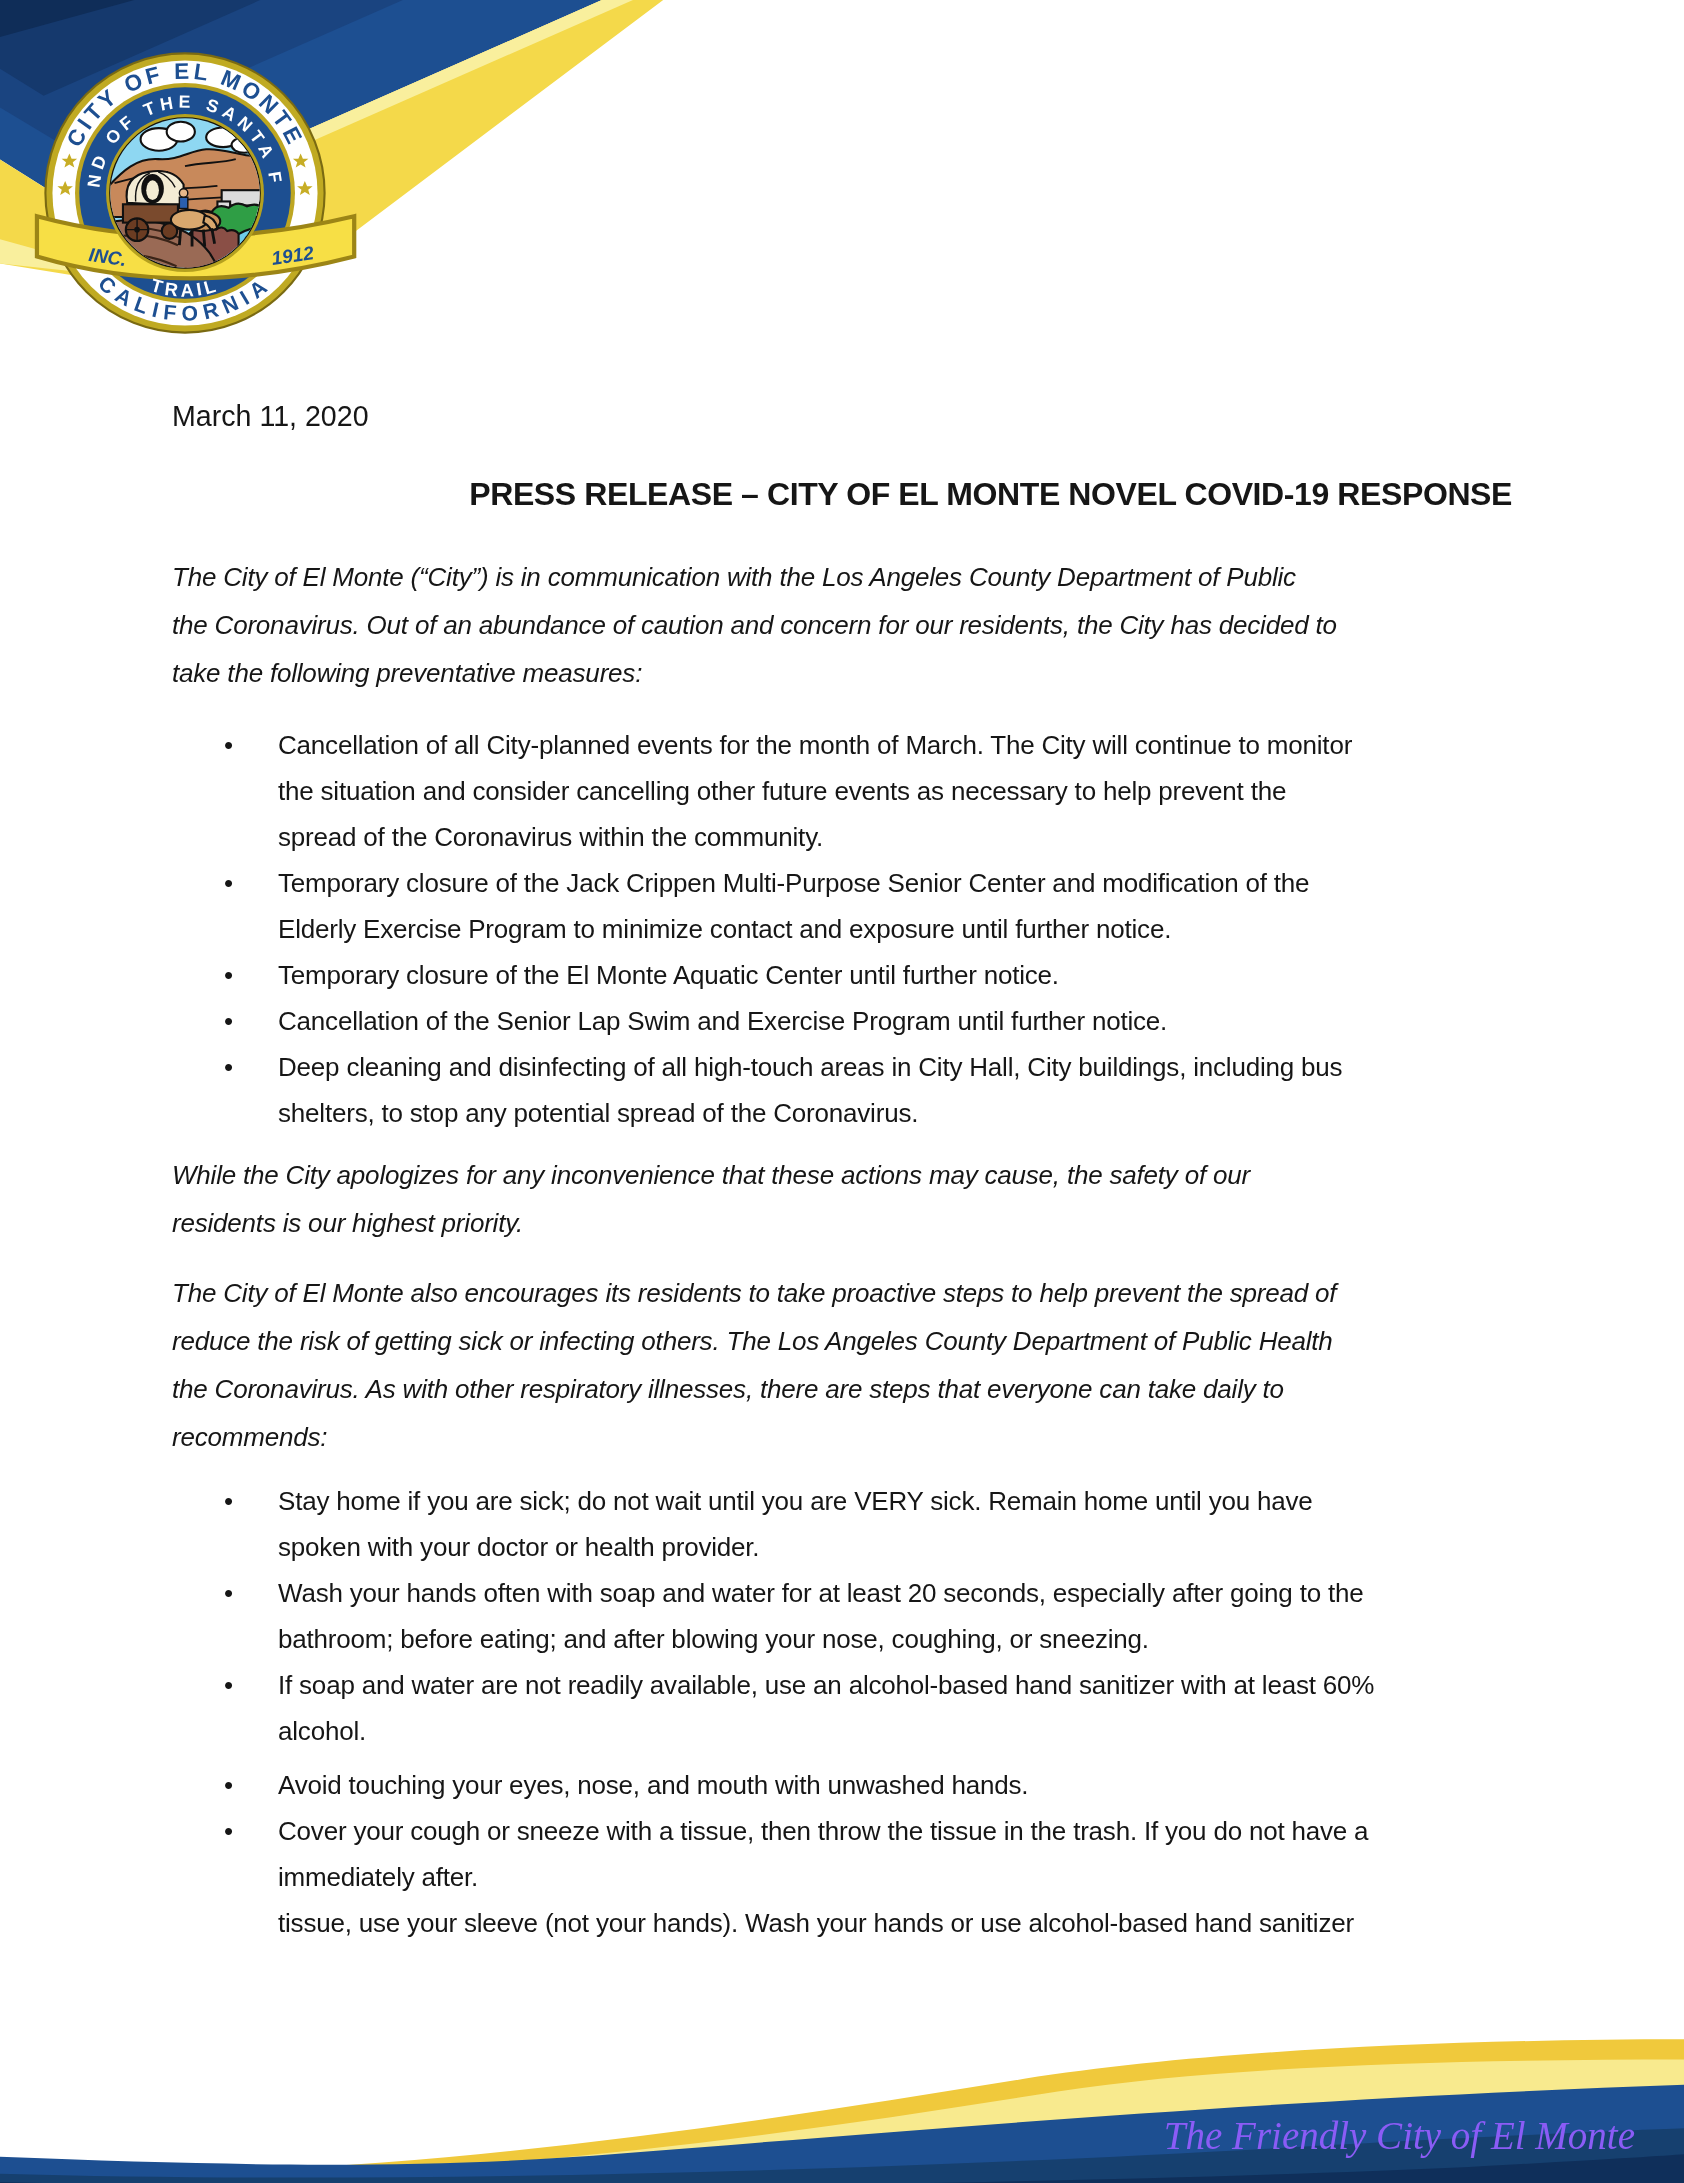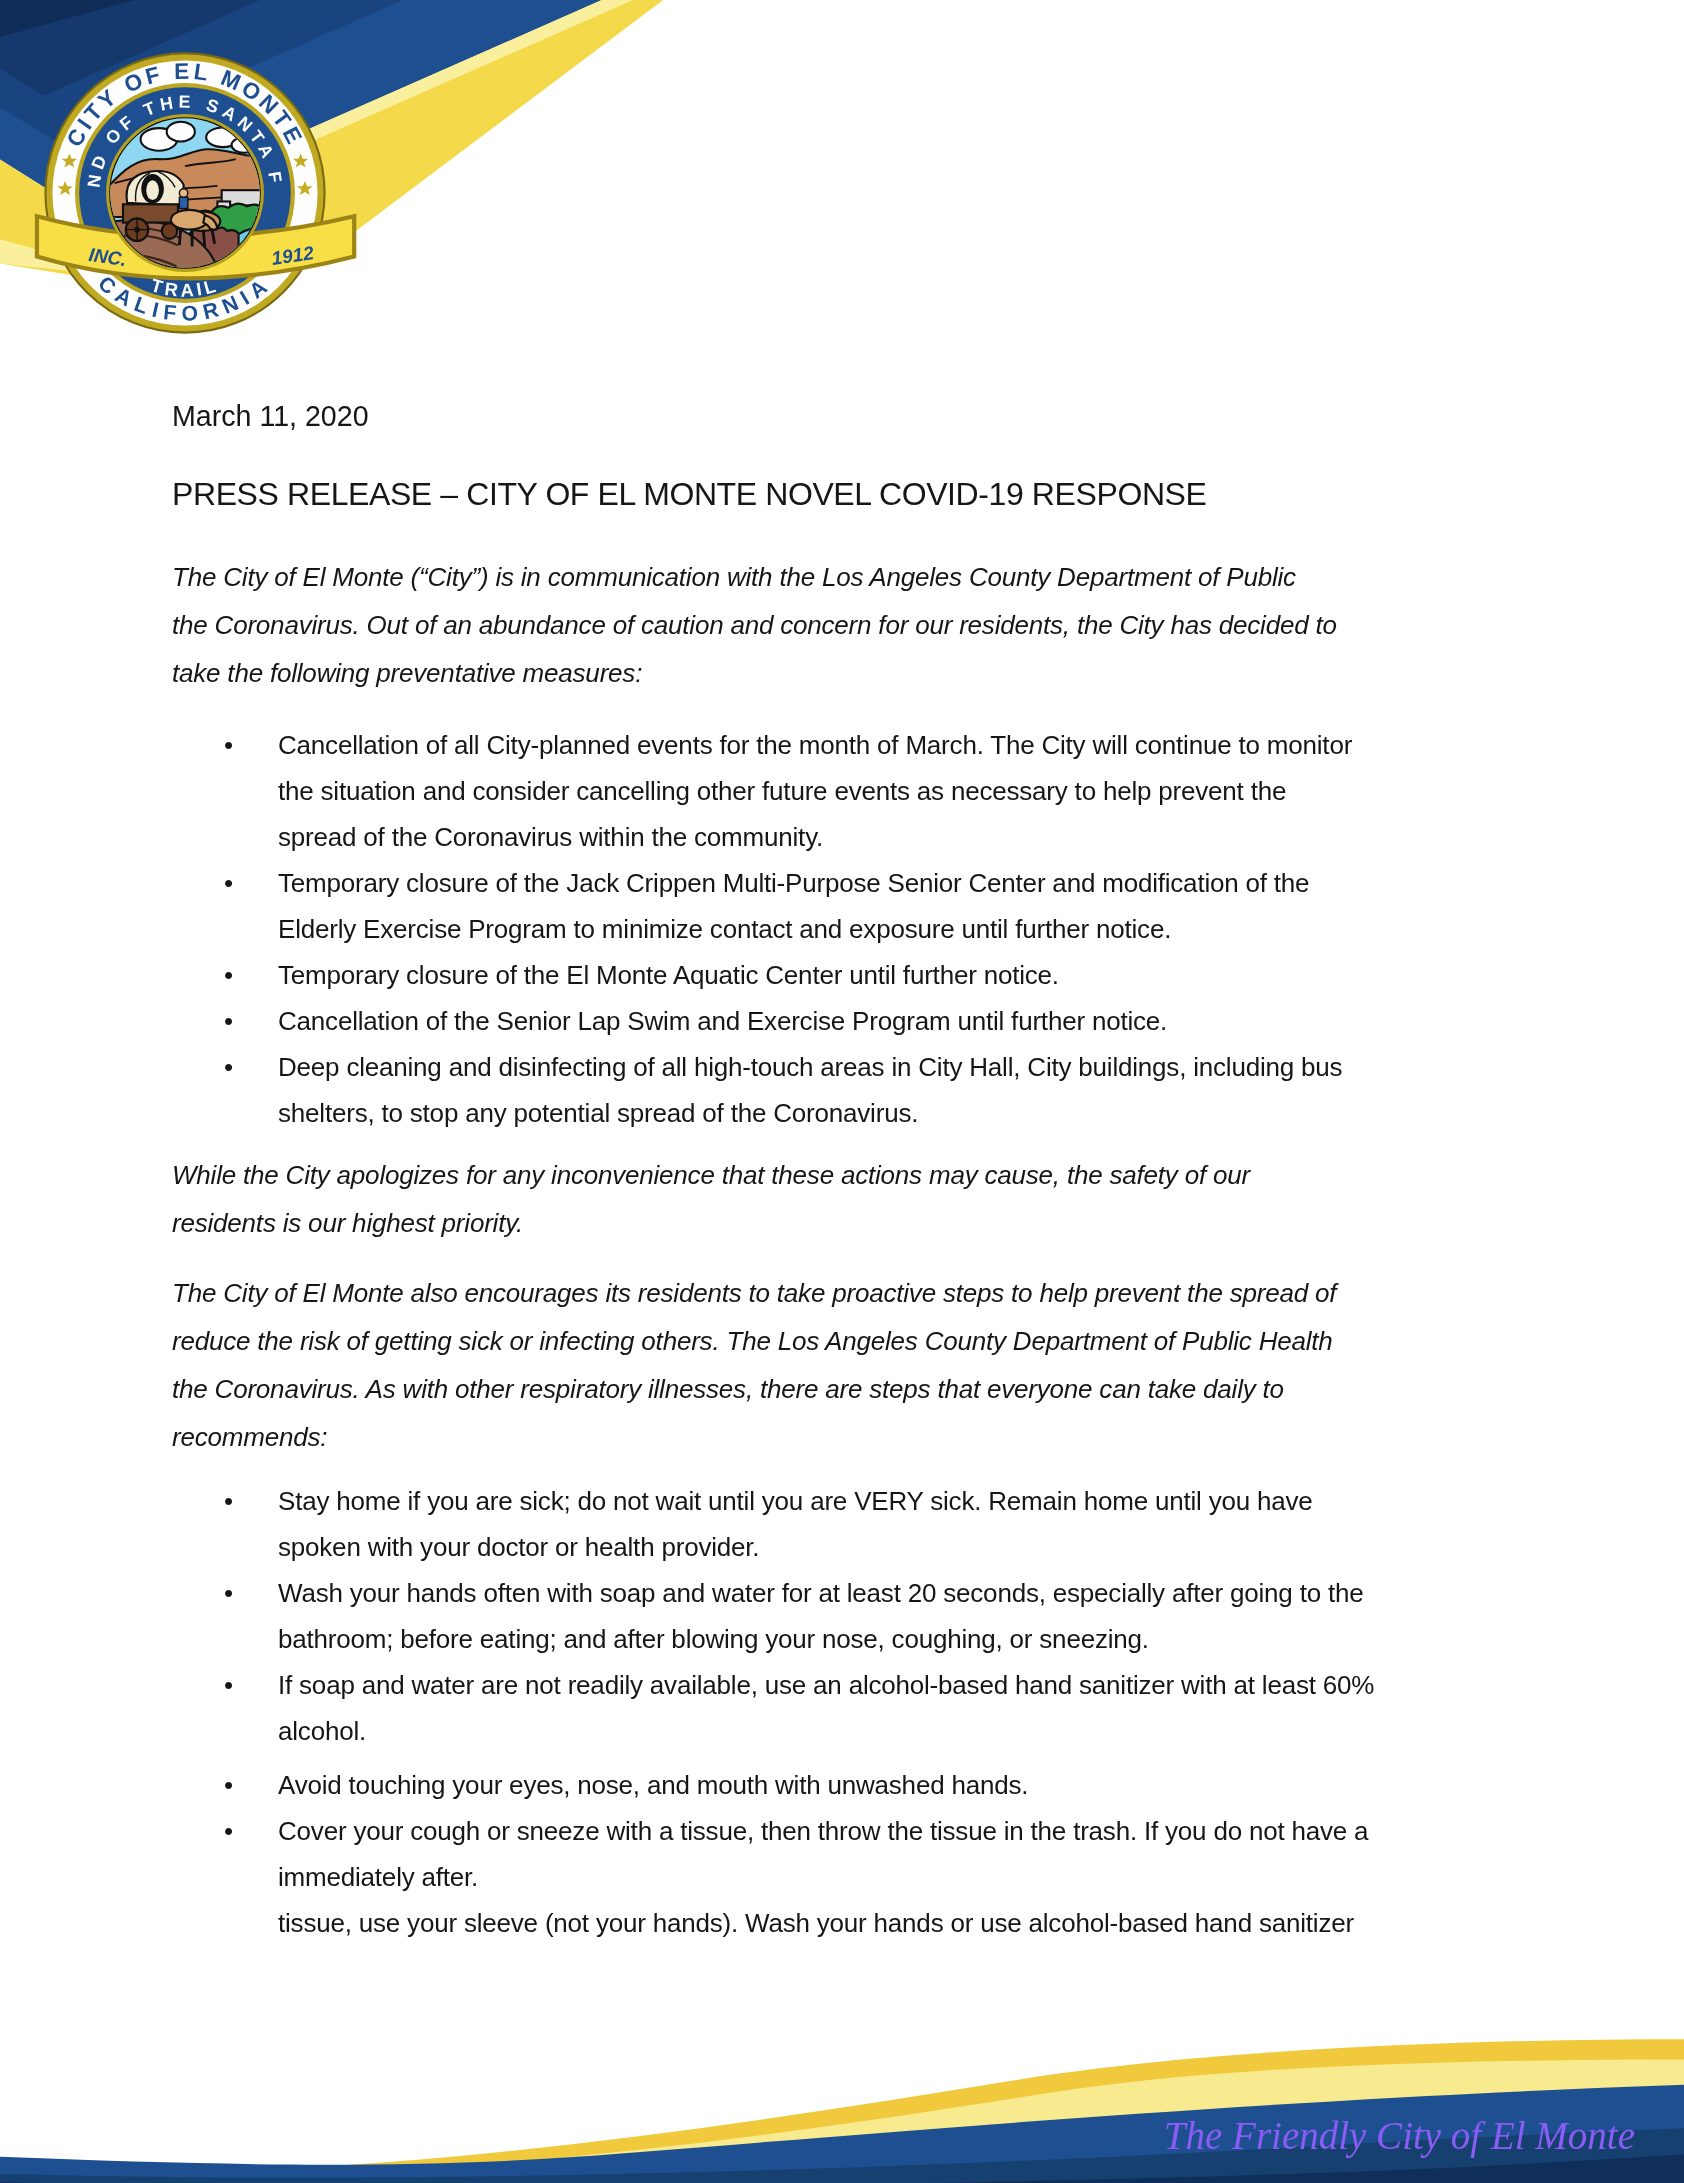--- a/index.html
+++ b/index.html
@@ -7,21 +7,21 @@
     width:1684px;height:2183px;position:relative;background:#ffffff;
     font-family:"Liberation Sans",sans-serif;color:#161616;overflow:hidden;
   }
   svg text{font-family:"Liberation Sans",sans-serif;}
   #header-art{position:absolute;top:0;left:0;}
   #seal{position:absolute;left:44px;top:52px;overflow:visible;}
   #footer-art{position:absolute;left:0;top:1982px;}
   #content{position:absolute;left:172px;top:388px;width:1340px;margin-top:7px;}
   .line{white-space:nowrap;}
   .date{font-size:28.6px;line-height:42px;}
-  .title{font-size:32px;font-weight:normal;text-align:left;margin-top:35px;line-height:44px;letter-spacing:-0.4px;white-space:nowrap;}
+  .title{font-size:32px;font-weight:bold;text-align:right;margin-top:35px;line-height:44px;letter-spacing:-0.4px;white-space:nowrap;}
   .para{font-size:26px;line-height:48px;letter-spacing:-0.2px;font-style:italic;}
   .para.p1{margin-top:37px;}
   .para.p2{margin-top:15px;}
   .para.p3{margin-top:22px;}
   .blist{margin-top:25px;font-size:26px;line-height:46px;letter-spacing:-0.2px;}
   .blist.l2{margin-top:17px;}
   .bitem{display:flex;align-items:flex-start;}
   .bitem.gap{margin-top:8.4px;}
   .bullet{width:106px;padding-left:52px;box-sizing:border-box;flex:none;}
   .btext{flex:1;min-width:0;}

